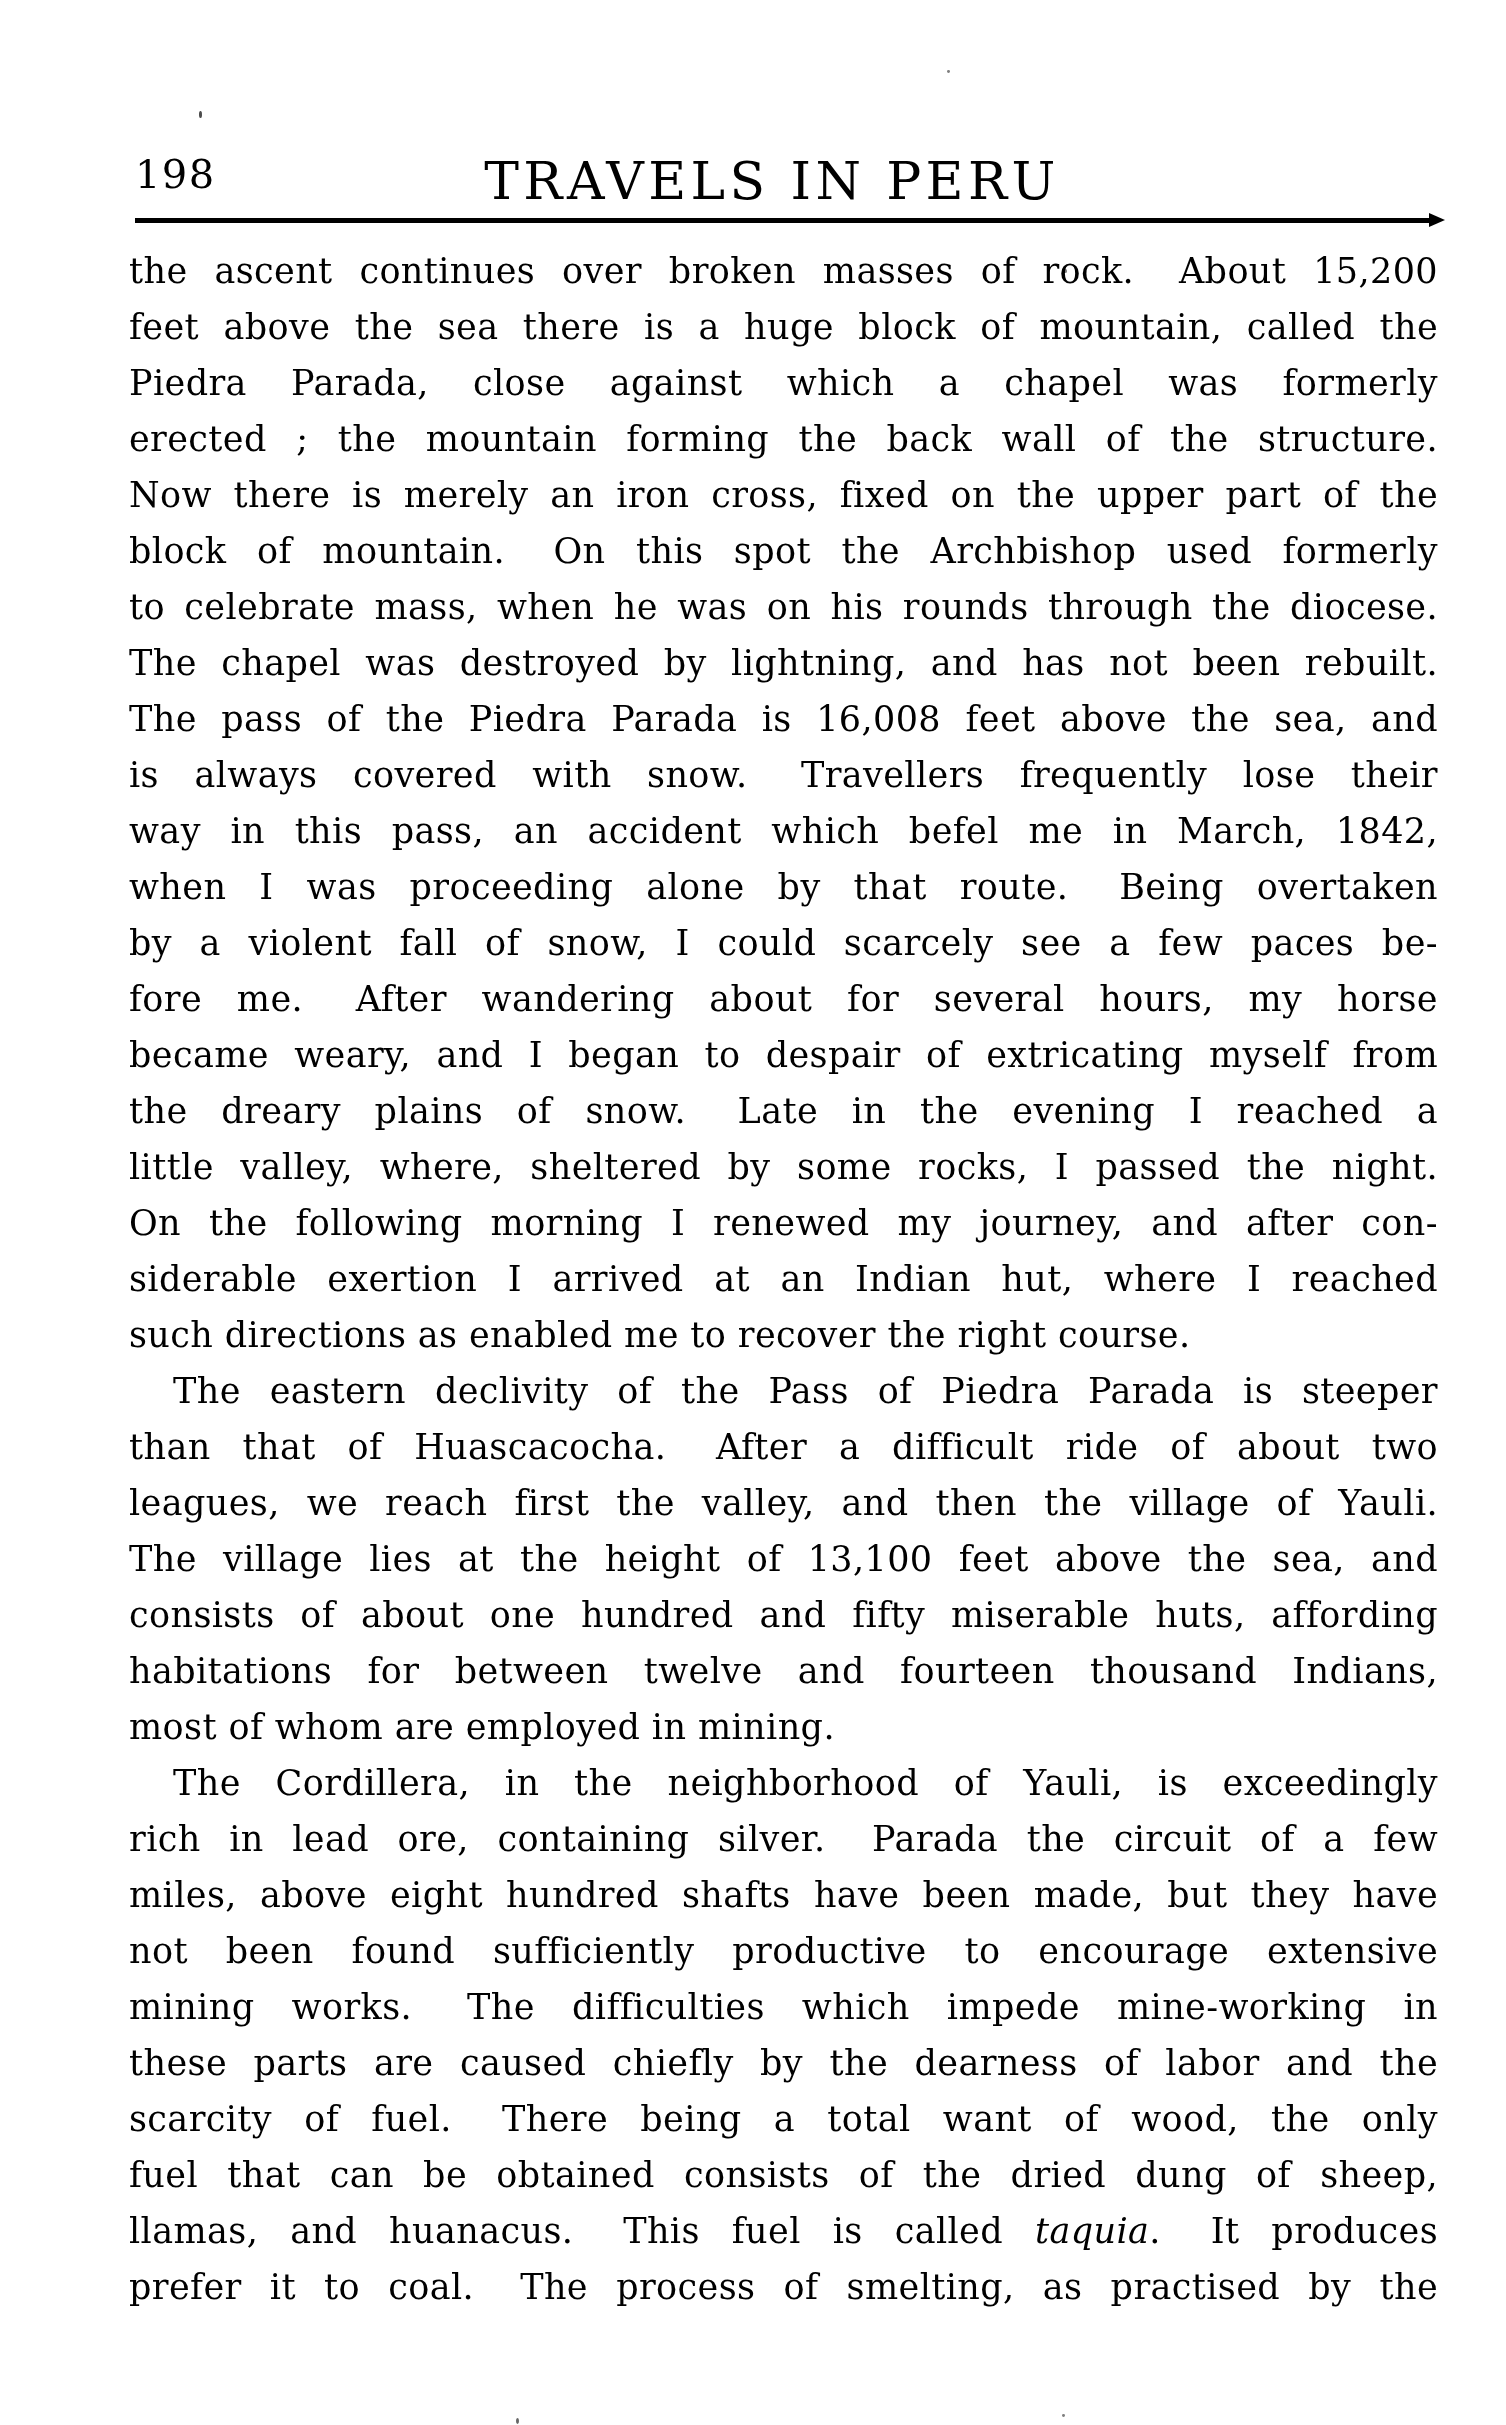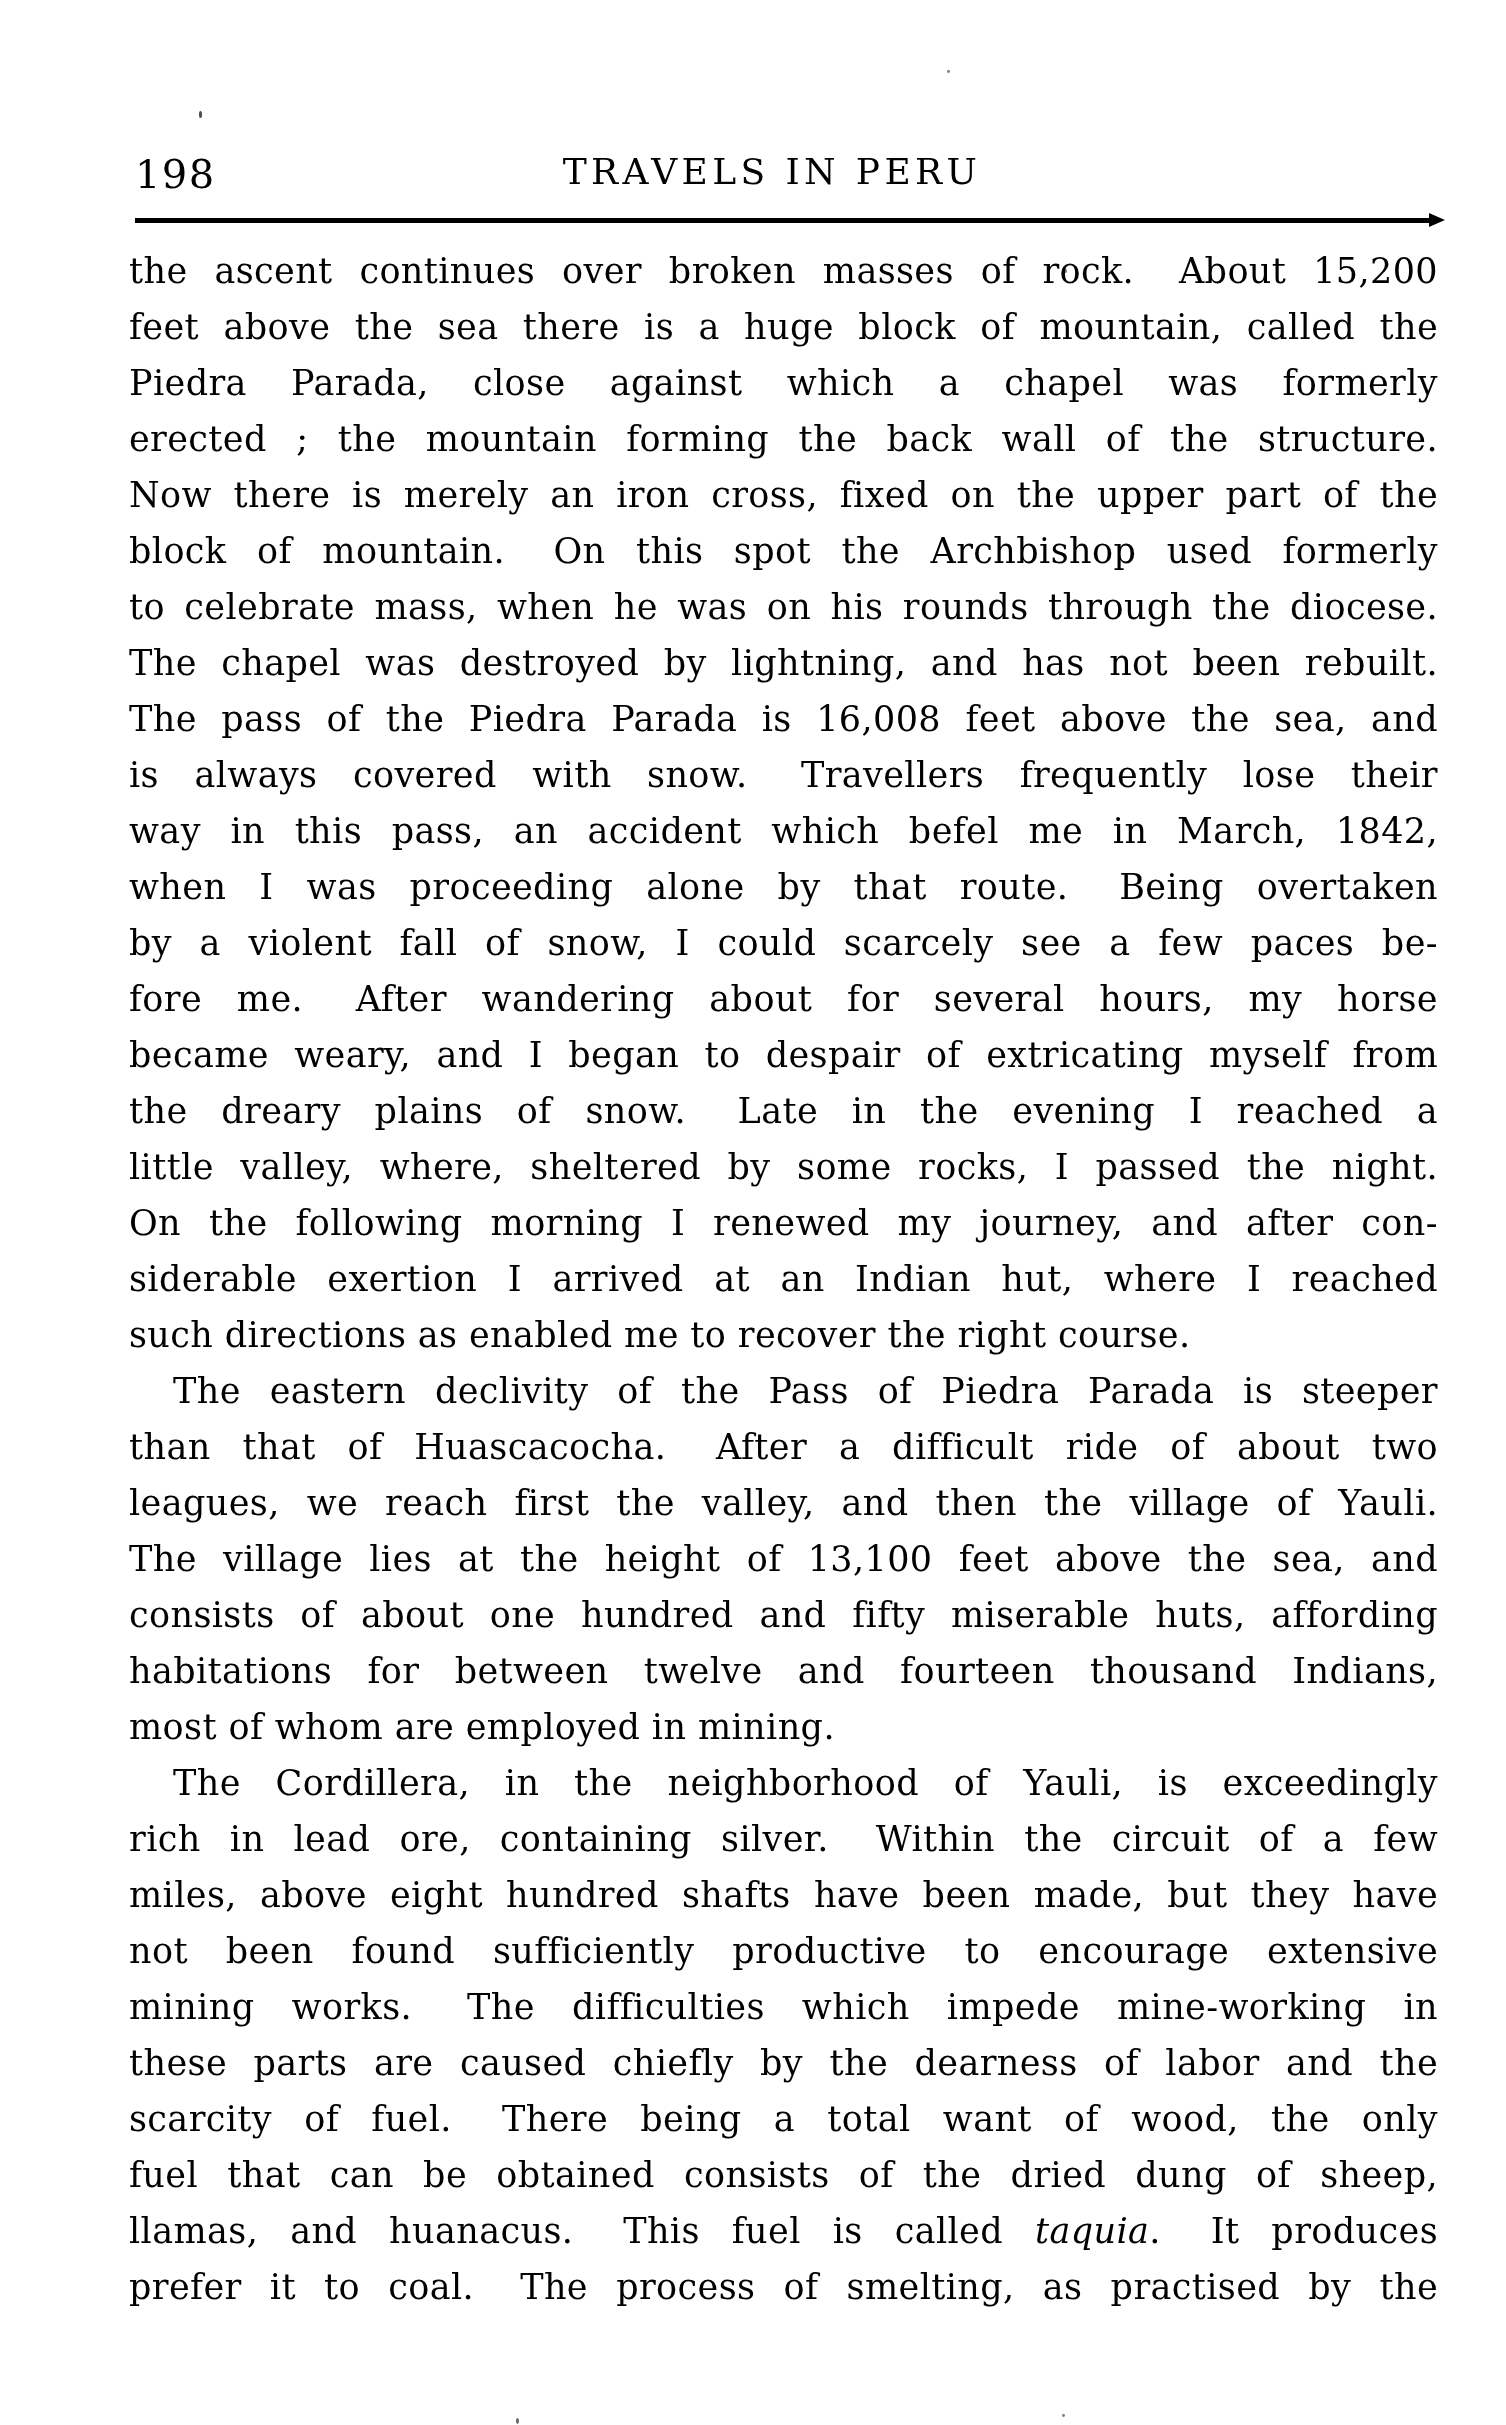--- a/index.html
+++ b/index.html
@@ -29,21 +29,21 @@
     top: 0;
     font-size: 40px;
     font-weight: normal;
     letter-spacing: 1.5px;
   }
   .running-title {
     position: absolute;
     left: 643px;
     top: 0;
     transform: translateX(-50%);
-    font-size: 36px;
+    font-size: 52px;
     letter-spacing: 4.4px;
     white-space: nowrap;
   }
   .header-rule {
     position: absolute;
     top: 218px;
     left: 135px;
     width: 1298px;
     height: 5.2px;
     background: #000;
@@ -124,21 +124,21 @@
       <div class="line"><span>siderable exertion I arrived at an Indian hut, where I reached</span></div>
       <div class="line no-justify"><span>such directions as enabled me to recover the right course.</span></div>
       <div class="line indent"><span>The eastern declivity of the Pass of Piedra Parada is steeper</span></div>
       <div class="line"><span>than that of Huascacocha.  After a difficult ride of about two</span></div>
       <div class="line"><span>leagues, we reach first the valley, and then the village of Yauli.</span></div>
       <div class="line"><span>The village lies at the height of 13,100 feet above the sea, and</span></div>
       <div class="line"><span>consists of about one hundred and fifty miserable huts, affording</span></div>
       <div class="line"><span>habitations for between twelve and fourteen thousand Indians,</span></div>
       <div class="line no-justify"><span>most of whom are employed in mining.</span></div>
       <div class="line indent"><span>The Cordillera, in the neighborhood of Yauli, is exceedingly</span></div>
-      <div class="line"><span>rich in lead ore, containing silver.  Within the circuit of a few</span></div>
+      <div class="line"><span>rich in lead ore, containing silver.  Parada the circuit of a few</span></div>
       <div class="line"><span>miles, above eight hundred shafts have been made, but they have</span></div>
       <div class="line"><span>not been found sufficiently productive to encourage extensive</span></div>
       <div class="line"><span>mining works.  The difficulties which impede mine-working in</span></div>
       <div class="line"><span>these parts are caused chiefly by the dearness of labor and the</span></div>
       <div class="line"><span>scarcity of fuel.  There being a total want of wood, the only</span></div>
       <div class="line"><span>fuel that can be obtained consists of the dried dung of sheep,</span></div>
       <div class="line"><span>llamas, and huanacus.  This fuel is called </span><span class="italic">taquia</span><span>.  It produces</span></div>
       <div class="line"><span>prefer it to coal.  The process of smelting, as practised by the</span></div>
     </div>
 

